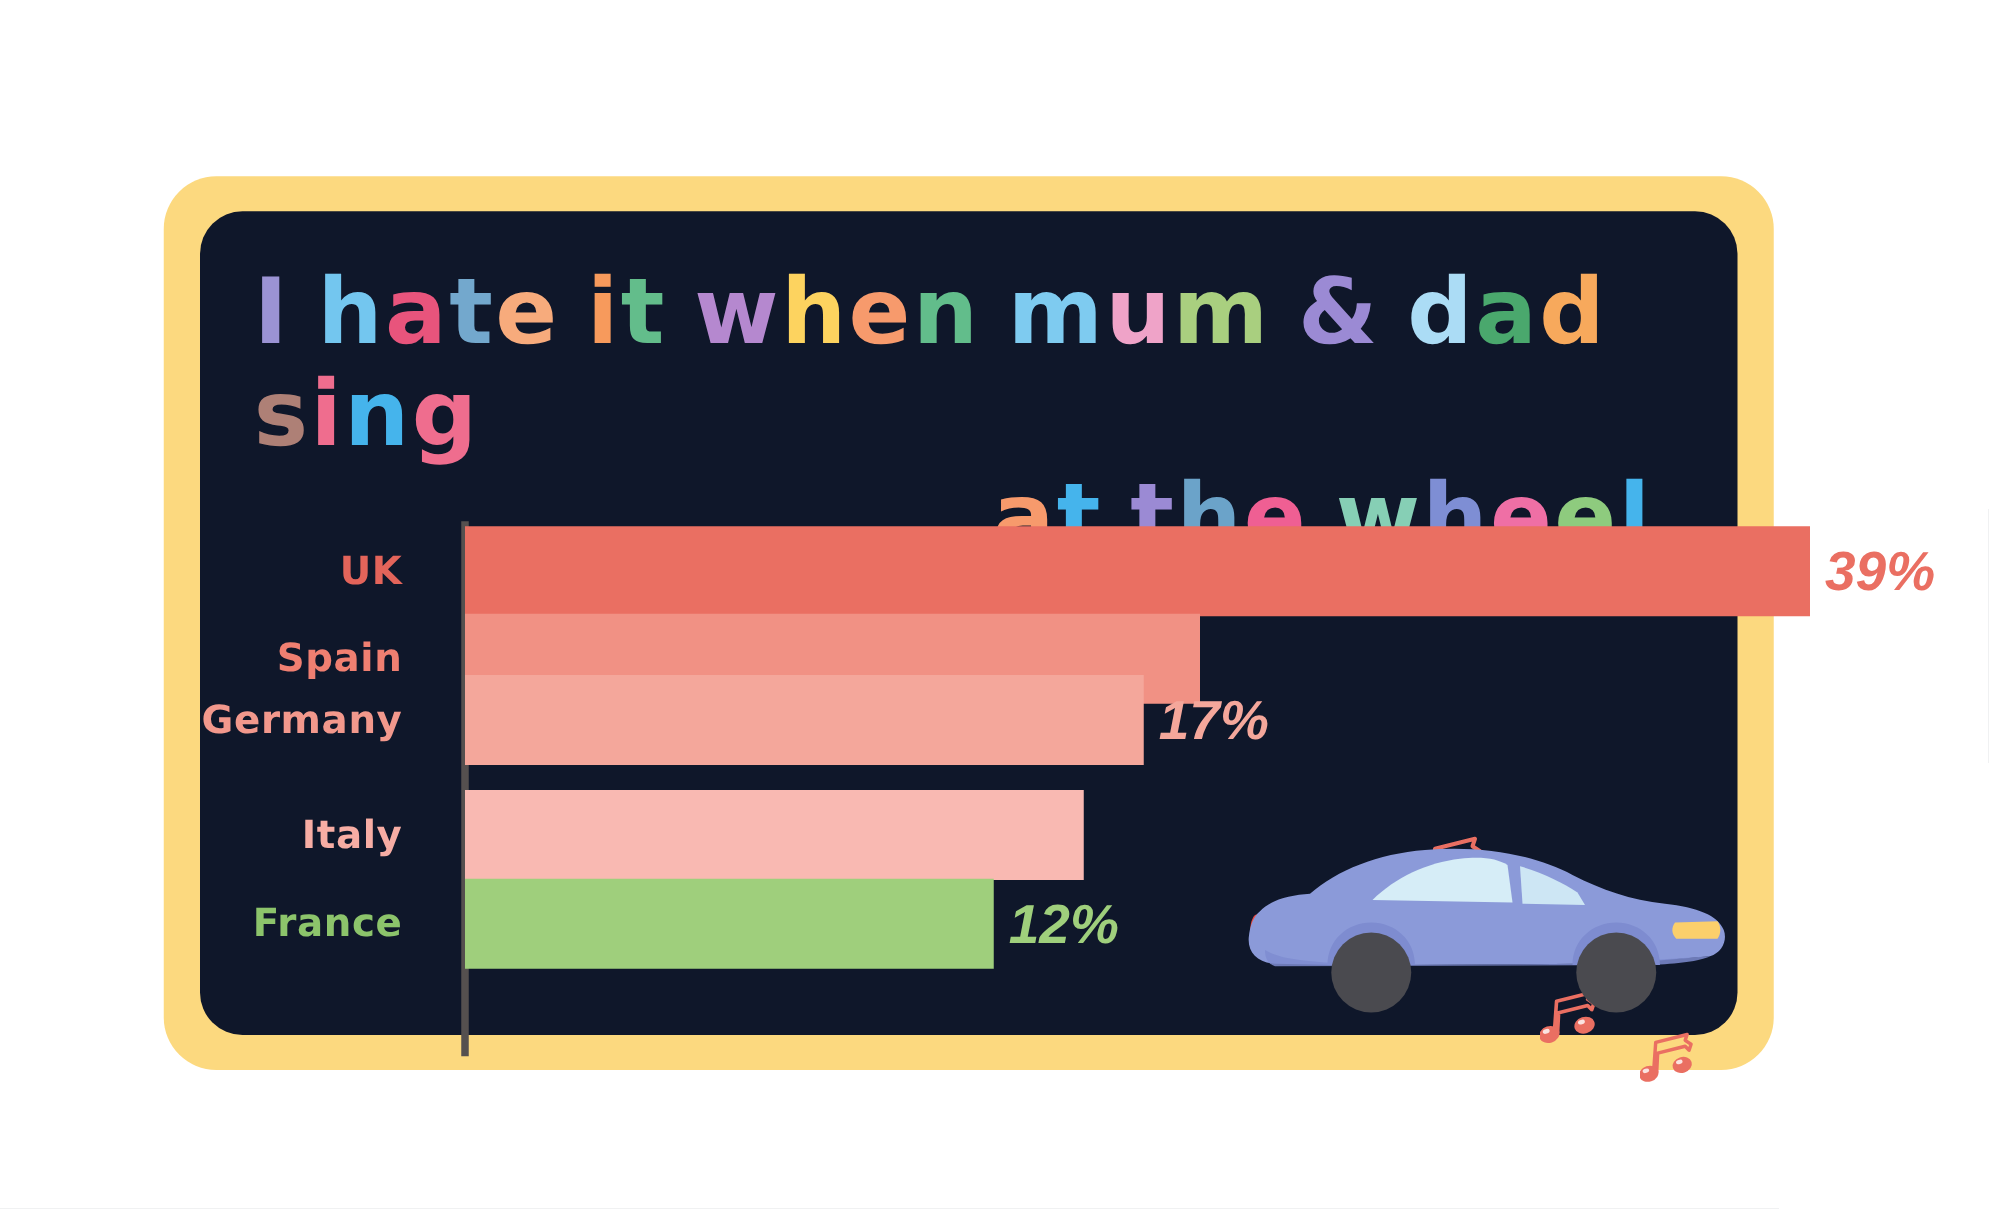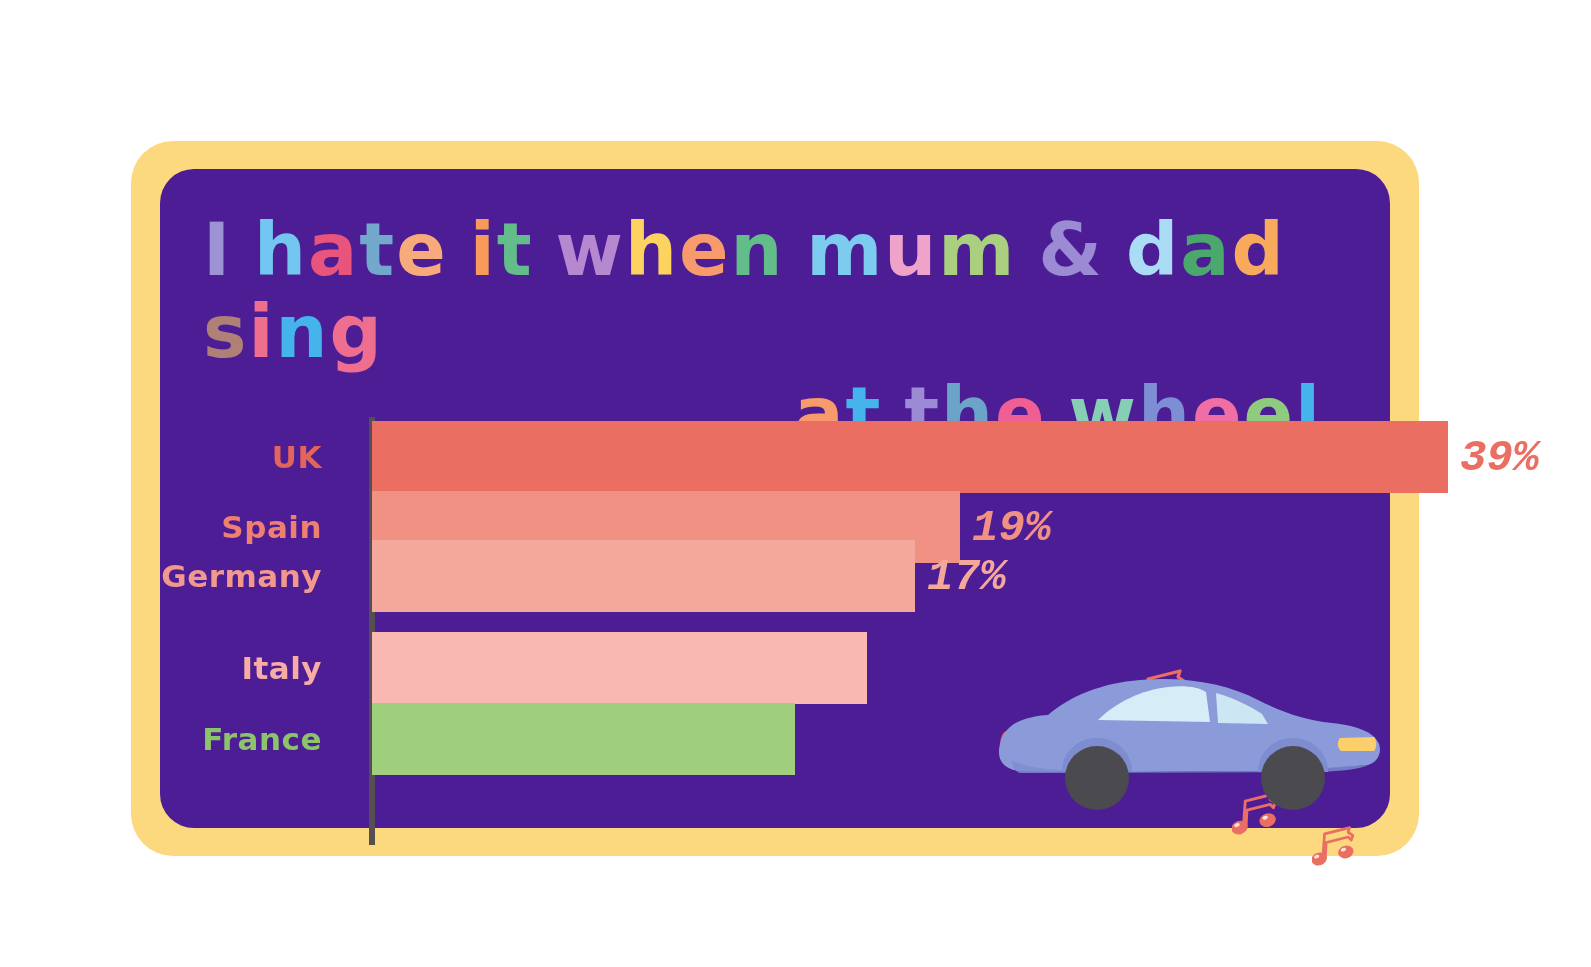--- a/index.html
+++ b/index.html
@@ -31,21 +31,21 @@
     height: 715px;
     background: #fcd97f;
     border-radius: 42px;
   }
   .frame-inner {
     position: absolute;
     left: 29px;
     top: 28px;
     width: 1230px;
     height: 659px;
-    background: #4c1d95;
+    background: #0f172a;
     border-radius: 34px;
   }
 
   
   .title {
     position: absolute;
     left: 40px;
     top: 40px;
     width: 1150px;
     font-family: "DejaVu Sans", sans-serif;
@@ -101,21 +101,21 @@
     position: absolute;
     left: 212px;
     top: 0;
     height: 72px;
   }
   .bar-value {
     position: absolute;
     top: 0;
     height: 72px;
     line-height: 74px;
-    font-family: Liberation Mono, monospace;
+    font-family: Liberation Sans, sans-serif;
     font-weight: 700;
     font-style: italic;
     font-size: 44px;
     white-space: nowrap;
   }
 
   
   .art {
     position: absolute;
     left: 800px;
@@ -143,34 +143,34 @@
         <div class="axis"></div>
         <div id="bar-rows">
             <div class="row" style="top: 252px; width: 1230px;">
               <div class="row-label" style="color: rgb(227, 100, 90);">UK</div>
               <div class="bar" style="width: 1076px; background: rgb(234, 111, 98);"></div>
               <div class="bar-value" style="color: rgb(234, 111, 98); left: 1300px;">39%</div>
             </div>
             <div class="row" style="top: 322px; width: 1230px;">
               <div class="row-label" style="color: rgb(239, 127, 113);">Spain</div>
               <div class="bar" style="width: 588px; background: rgb(241, 145, 132);"></div>
-              <div class="bar-value" style="color: rgb(241, 145, 132); left: 812px;">19%</div>
             </div>
             <div class="row" style="top: 371px; width: 1230px;">
               <div class="row-label" style="color: rgb(242, 152, 140);">Germany</div>
               <div class="bar" style="width: 543px; background: rgb(244, 167, 155);"></div>
               <div class="bar-value" style="color: rgb(244, 167, 155); left: 767px;">17%</div>
             </div>
             <div class="row" style="top: 463px; width: 1230px;">
               <div class="row-label" style="color: rgb(247, 173, 164);">Italy</div>
               <div class="bar" style="width: 495px; background: rgb(249, 185, 178);"></div>
             </div>
             <div class="row" style="top: 534px; width: 1230px;">
               <div class="row-label" style="color: rgb(140, 196, 107);">France</div>
               <div class="bar" style="width: 423px; background: rgb(159, 207, 124);"></div>
+              <div class="bar-value" style="color: rgb(159, 207, 124); left: 647px;">12%</div>
             </div>
           </div>
       </div>
 
       <div class="art">
 
         <svg class="note" style="left:172px; top:168px;" width="70" height="60" viewBox="0 0 70 60">
           <path d="M14 40 L16 12 L48 4 L46 10 L52 14 L50 20 L46 16 L18 23 L17 42 Z" fill="none" stroke="#ea6f62" stroke-width="3.2" stroke-linejoin="round"></path>
           <ellipse cx="9" cy="44" rx="10" ry="8" transform="rotate(-18 9 44)" fill="#ea6f62"></ellipse>
           <ellipse cx="43" cy="35" rx="10" ry="8" transform="rotate(-18 43 35)" fill="#ea6f62"></ellipse>

